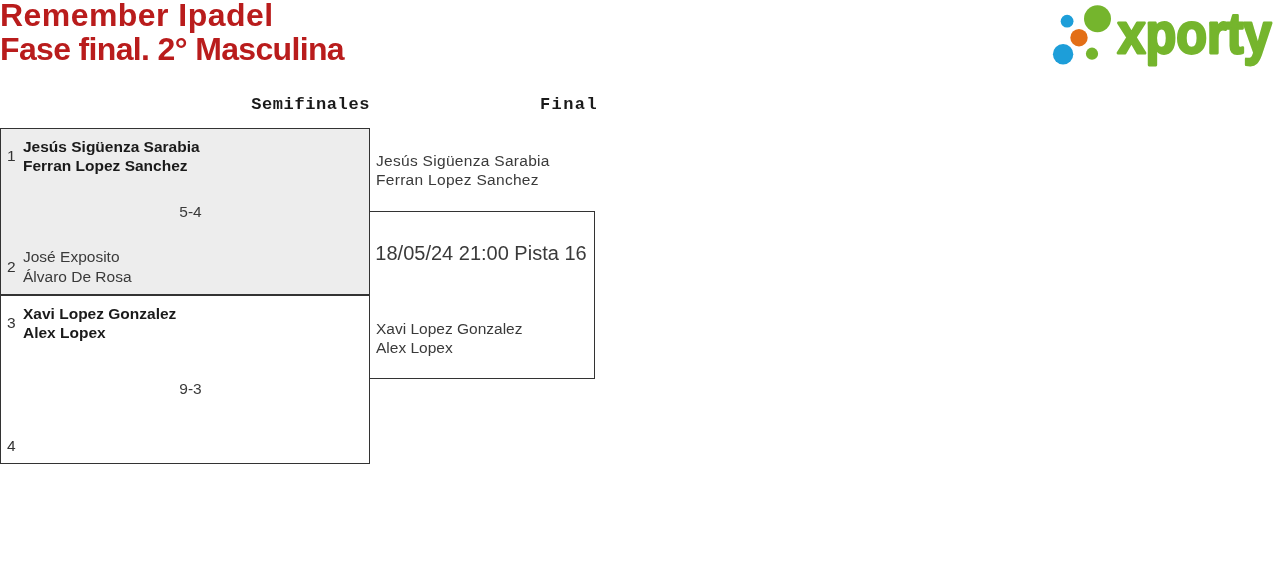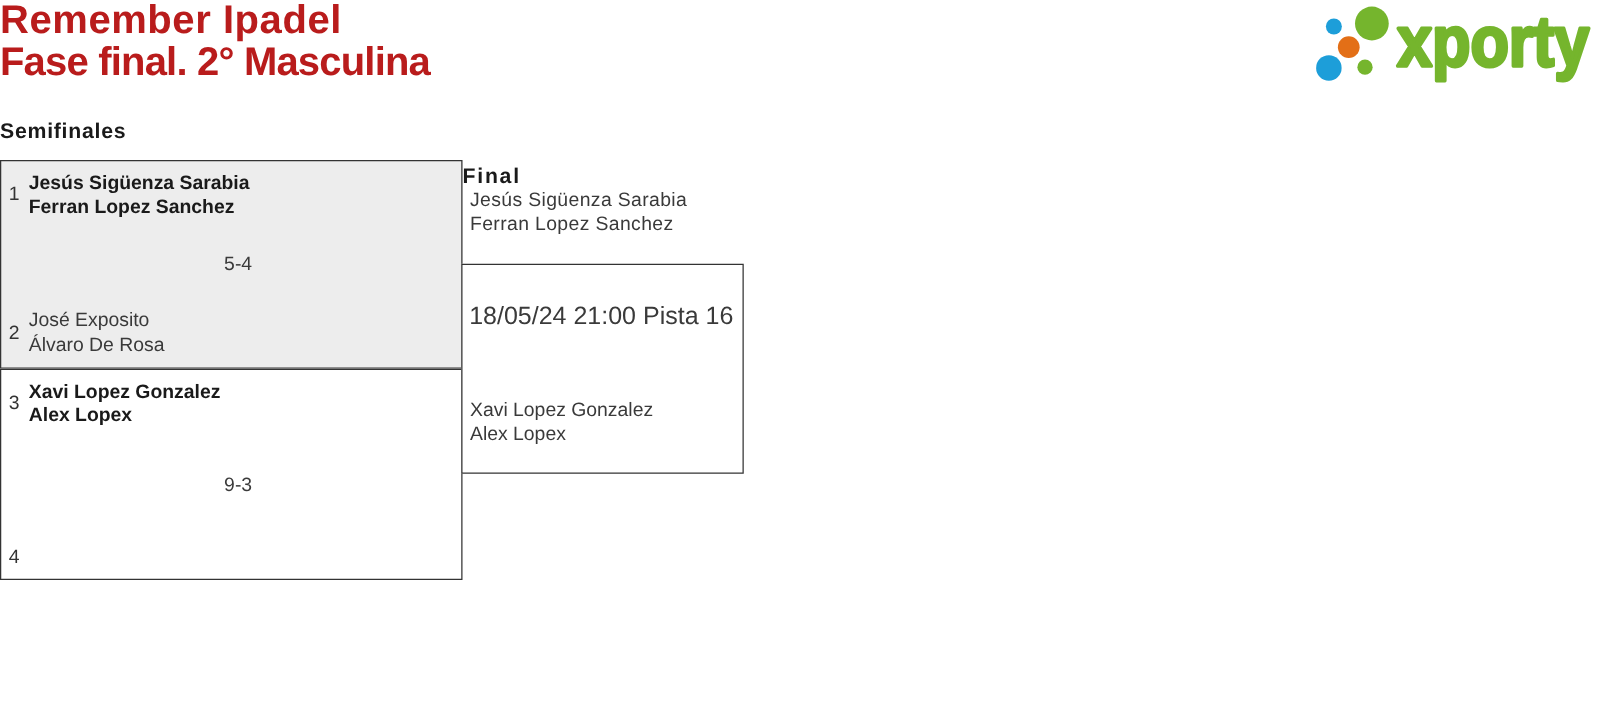--- a/index.html
+++ b/index.html
@@ -4,23 +4,23 @@
 <style>
   * { margin:0; padding:0; box-sizing:border-box; }
   html,body { width:1280px; height:562px; background:#fff; overflow:hidden;
     font-family:"Liberation Sans", sans-serif; position:relative; }
   .abs { position:absolute; }
   .title { left:0px; top:-1px; font-size:32px; font-weight:bold; color:#b91c1c;
     line-height:33.5px; }
   .t1 { letter-spacing:0.45px; }
   .t2 { letter-spacing:-0.65px; }
   .hdr { top:94.5px; font-size:17px; font-weight:bold; color:#1a1a1a;
-    text-align:left; line-height:19px; }
+    text-align:right; line-height:19px;font-family:Liberation Mono, monospace; }
   .hdr1 { left:0; width:370px; letter-spacing:0.6px; }
-  .hdr2 { left:370px; width:228px; letter-spacing:1.4px;margin-top:36px; }
+  .hdr2 { left:370px; width:228px; letter-spacing:1.4px; }
   .mbox { left:0; width:370px; border:1px solid #333; display:flex;
     flex-direction:column; justify-content:space-between; padding:7.5px 0 8px; }
   .box1 { top:128px; height:167px; background:#ededed; }
   .box2 { top:295px; height:169px; background:#fff; }
   .team { display:flex; padding-left:6px; }
   .seed { width:16px; flex:0 0 16px; font-size:15.5px; color:#333;
     line-height:19.5px; align-self:center; }
   .names { font-size:15.5px; line-height:19.5px; color:#3a3a3a; }
   .names.b { font-weight:bold; color:#1a1a1a; }
   .score { text-align:center; font-size:15.5px; line-height:19.5px; color:#3a3a3a;padding-left:11px; }

